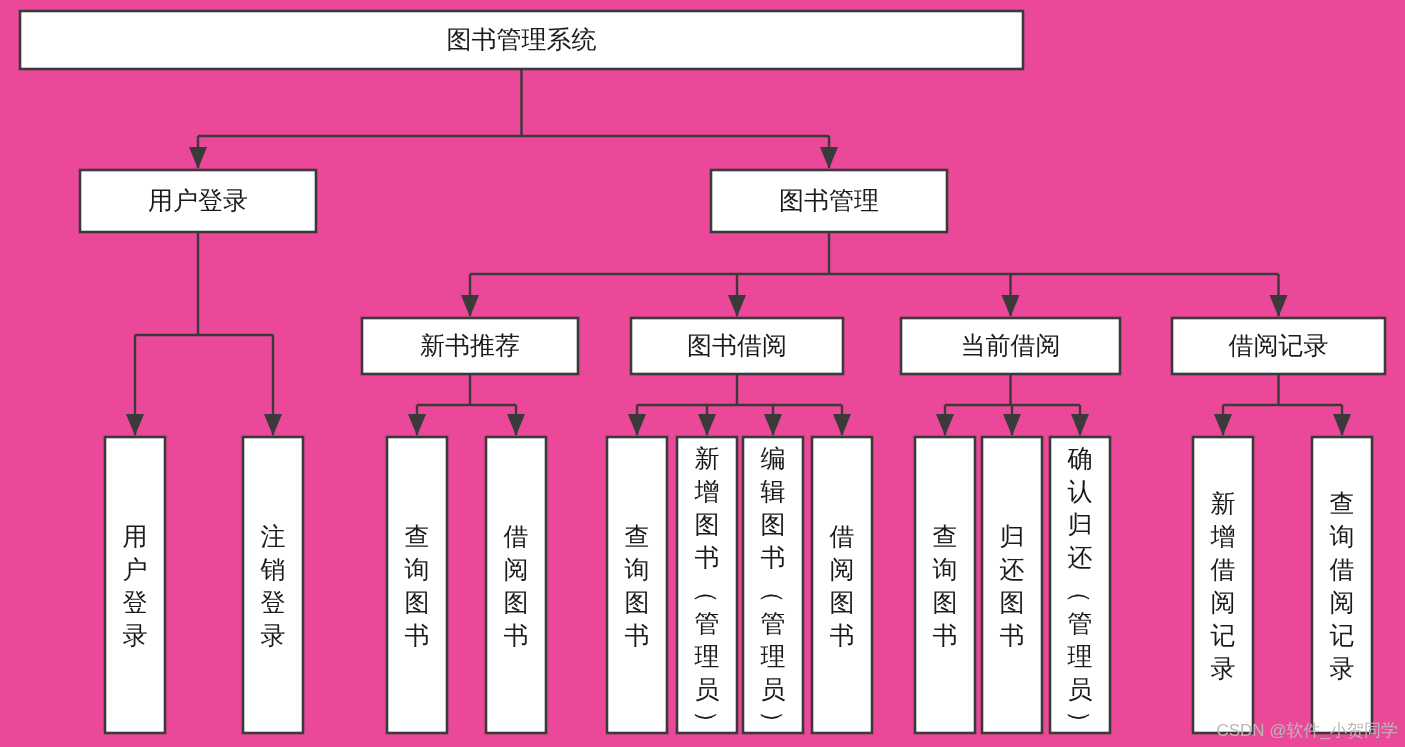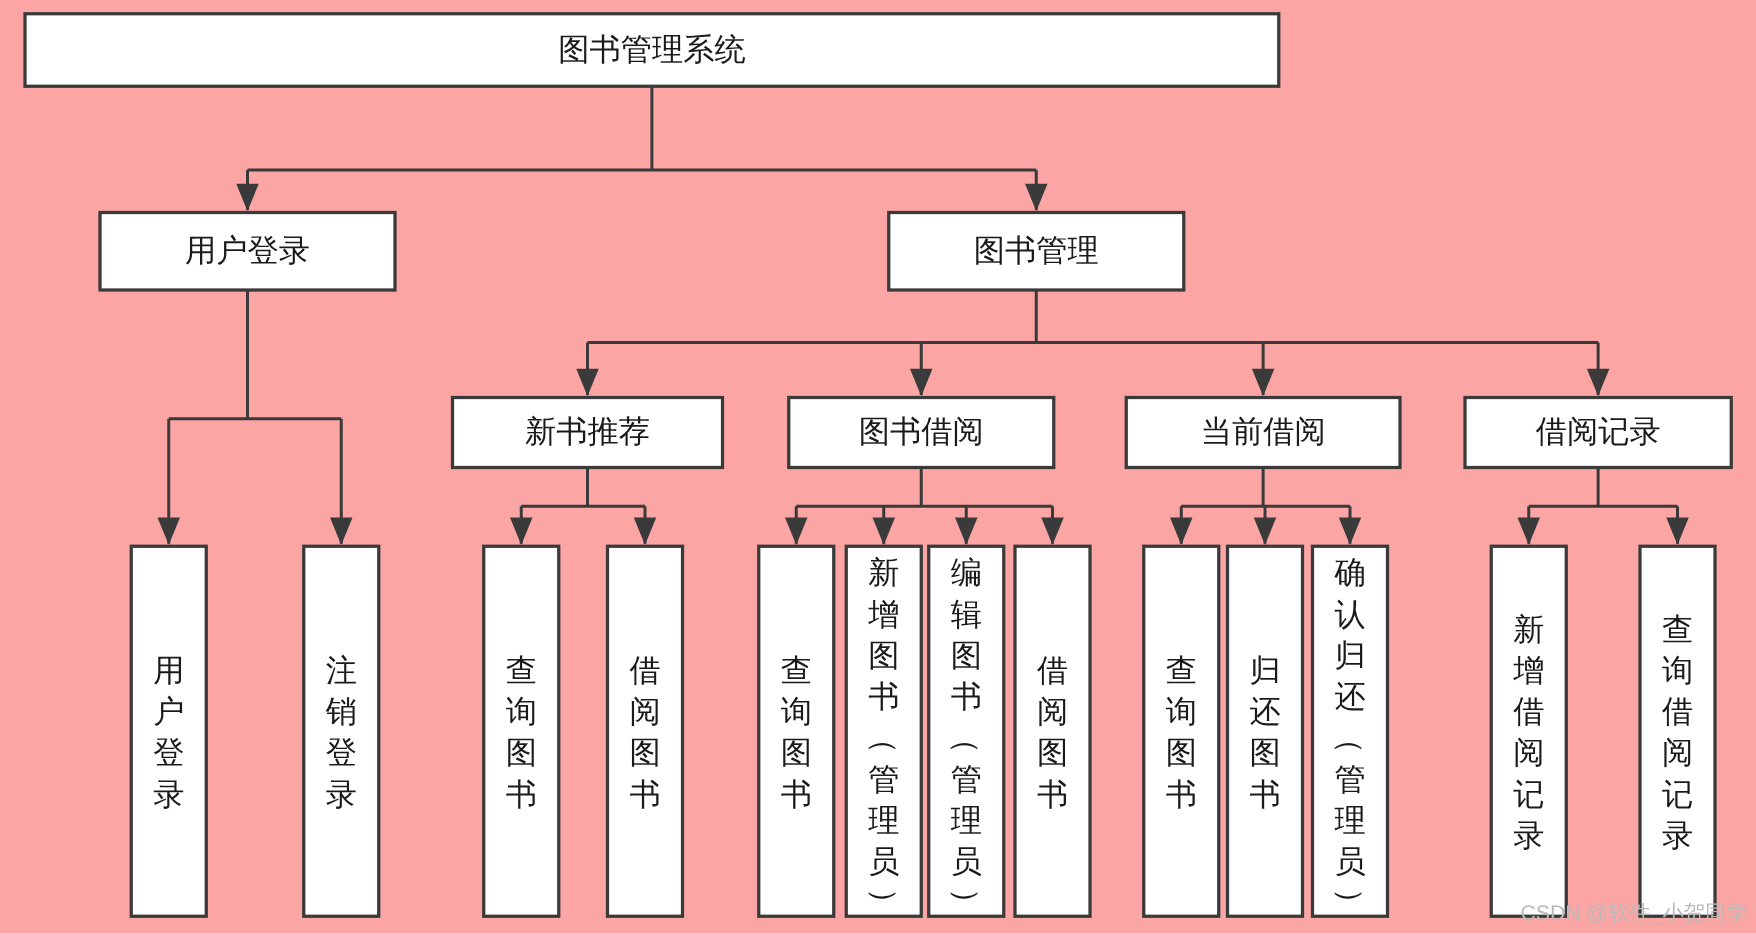--- a/index.html
+++ b/index.html
@@ -11,21 +11,21 @@
   body {
     width: 1405px;
     height: 747px;
     overflow: hidden;
     font-family: "Liberation Sans", "DejaVu Sans", sans-serif;
   }
   #diagram-root {
     position: relative;
     width: 1405px;
     height: 747px;
-    background: #fca5a5;
+    background: #ec4899;
   }
   svg.diagram-canvas {
     display: block;
     width: 1405px;
     height: 747px;
   }
   .node-box {
     fill: #ffffff;
     stroke: #3a3a3a;
     stroke-width: 2.6;

